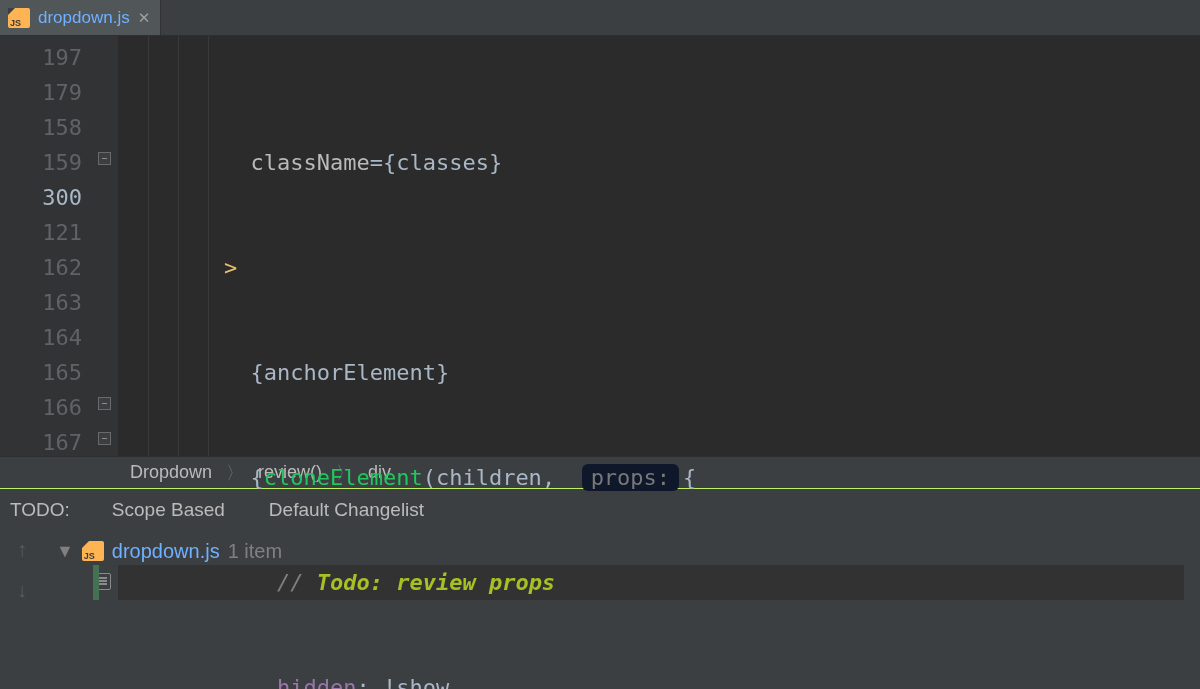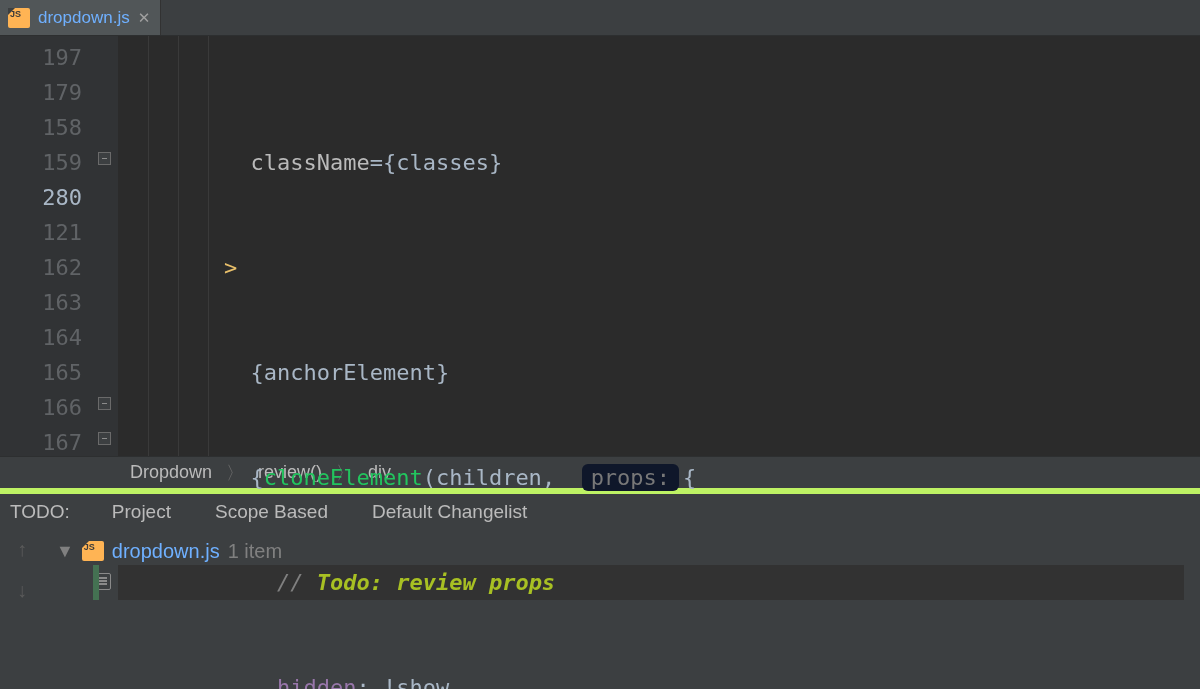--- a/index.html
+++ b/index.html
@@ -2,21 +2,21 @@
 <html><head>
 <meta charset="utf-8">
 <style>
   * { margin:0; padding:0; box-sizing:border-box; }
   html,body { width:1200px; height:689px; background:#2b2b2b; font-family:-apple-system,BlinkMacSystemFont,"Segoe UI",sans-serif; overflow:hidden; }
   
   .tabbar { display:flex; height:36px; background:#3c3f41; border-bottom:1px solid #2d2f30; }
   .tab { display:flex; align-items:center; gap:8px; padding:0 10px 0 8px; background:#515658; border-right:1px solid #323232; }
   .tab .fname { color:#6fb0ff; font-size:17px; }
   .tab .close { color:#a0a0a0; font-size:15px; }
-  .jsicon { width:22px; height:20px; background:#ffb454; border-radius:2px; display:flex; align-items:flex-end; justify-content:flex-start; padding:9px 2px; font-size:9px; font-weight:800; color:#3a3a3a; font-family:Arial,sans-serif; position:relative; }
+  .jsicon { width:22px; height:20px; background:#ffb454; border-radius:2px; display:flex; align-items:flex-end; justify-content:flex-start; padding:0 2px; font-size:9px; font-weight:800; color:#3a3a3a; font-family:Arial,sans-serif; position:relative; }
   .jsicon::before { content:""; position:absolute; top:0; left:0; width:0; height:0; border-left:7px solid #3c3f41; border-bottom:7px solid transparent; }
   
   .editor { display:flex; background:#2b2b2b; height:420px; font-family:Menlo,Consolas,monospace; font-size:22px; line-height:35px; position:relative; }
   .gutter { width:96px; background:#313335; color:#606366; text-align:right; padding:4px 14px 0 0; user-select:none; }
   .gutter div { height:35px; }
   .gutter .hl { color:#a9b7c6; font-weight:500; }
   .foldcol { width:22px; background:#313335; position:relative; }
   .foldmk { position:absolute; left:2px; width:13px; height:13px; border:1px solid #6a6a6a; background:#3c3f41; }
   .foldmk::after { content:""; position:absolute; left:3px; right:3px; top:5px; border-top:1px solid #8c8c8c; }
   .code { flex:1; padding:4px 16px 0 0; white-space:pre; position:relative; color:#a9b7c6; }
@@ -33,21 +33,21 @@
   .k-tag { color:#e8bf6a; }
   .k-comment { color:#808080; font-style:italic; }
   .k-todo { color:#a8c023; font-style:italic; font-weight:600; }
   .hint { background:#0f172a; color:#787878; border-radius:6px; padding:1px 9px; font-style:normal; margin-right:4px; }
   .guides { position:absolute; top:0; bottom:0; pointer-events:none; }
   .guide { position:absolute; top:0; bottom:0; border-left:1px solid #3a3a3a; }
   
   .breadcrumb { display:flex; align-items:center; height:32px; background:#3c3f41; border-top:1px solid #2d2f30; padding-left:130px; gap:14px; color:#bbbbbb; font-size:18px; }
   .crumbsep { color:#6b6b6b; }
   
-  .todotabs { display:flex; align-items:center; height:42px; background:#3c3f41; border-top:6px solid #bef264; padding-left:4px; gap:0; font-size:19px; color:#bbbbbb; }
+  .todotabs { display:flex; align-items:center; height:42px; background:#3c3f41; border-top:1px solid #bef264; padding-left:4px; gap:0; font-size:19px; color:#bbbbbb; }
   .ttitle { padding:0 20px 0 6px; }
   .ttab { padding:8px 22px; color:#bbbbbb; cursor:pointer; }
   .ttab.active { border-bottom:3px solid #4a88c7; color:#dcdcdc; }
   .todobody { display:flex; background:#3c3f41; height:159px; }
   .todogutter { width:44px; display:flex; flex-direction:column; align-items:center; padding-top:8px; gap:18px; }
   .arrow { color:#5a5a5a; font-size:20px; }
   .todotree { flex:1; padding:6px 0 0 12px; font-size:20px; color:#bbbbbb; }
   .treerow { display:flex; align-items:center; gap:8px; height:30px; }
   .treerow2 { display:flex; align-items:center; gap:8px; height:30px; padding-left:38px; }
   .tw { color:#808080; font-size:18px; }
@@ -69,21 +69,21 @@
     <span class="close">✕</span>
   </div>
 </div>
 
 <div class="editor">
   <div class="gutter">
     <div>197</div>
     <div>179</div>
     <div>158</div>
     <div>159</div>
-    <div class="hl">280</div>
+    <div class="hl">300</div>
     <div>121</div>
     <div>162</div>
     <div>163</div>
     <div>164</div>
     <div>165</div>
     <div>166</div>
     <div>167</div>
   </div>
   <div class="foldcol">
     <div class="foldmk" style="top:116px"></div>
@@ -114,21 +114,20 @@
 <div class="breadcrumb">
   <span>Dropdown</span>
   <span class="crumbsep">〉</span>
   <span>review()</span>
   <span class="crumbsep">〉</span>
   <span>div</span>
 </div>
 
 <div class="todotabs">
   <span class="ttitle">TODO:</span>
-  <span class="ttab">Project</span>
   <span class="ttab">Scope Based</span>
   <span class="ttab">Default Changelist</span>
 </div>
 
 <div class="todobody">
   <div class="todogutter">
     <span class="arrow">↑</span>
     <span class="arrow">↓</span>
   </div>
   <div class="todotree">

